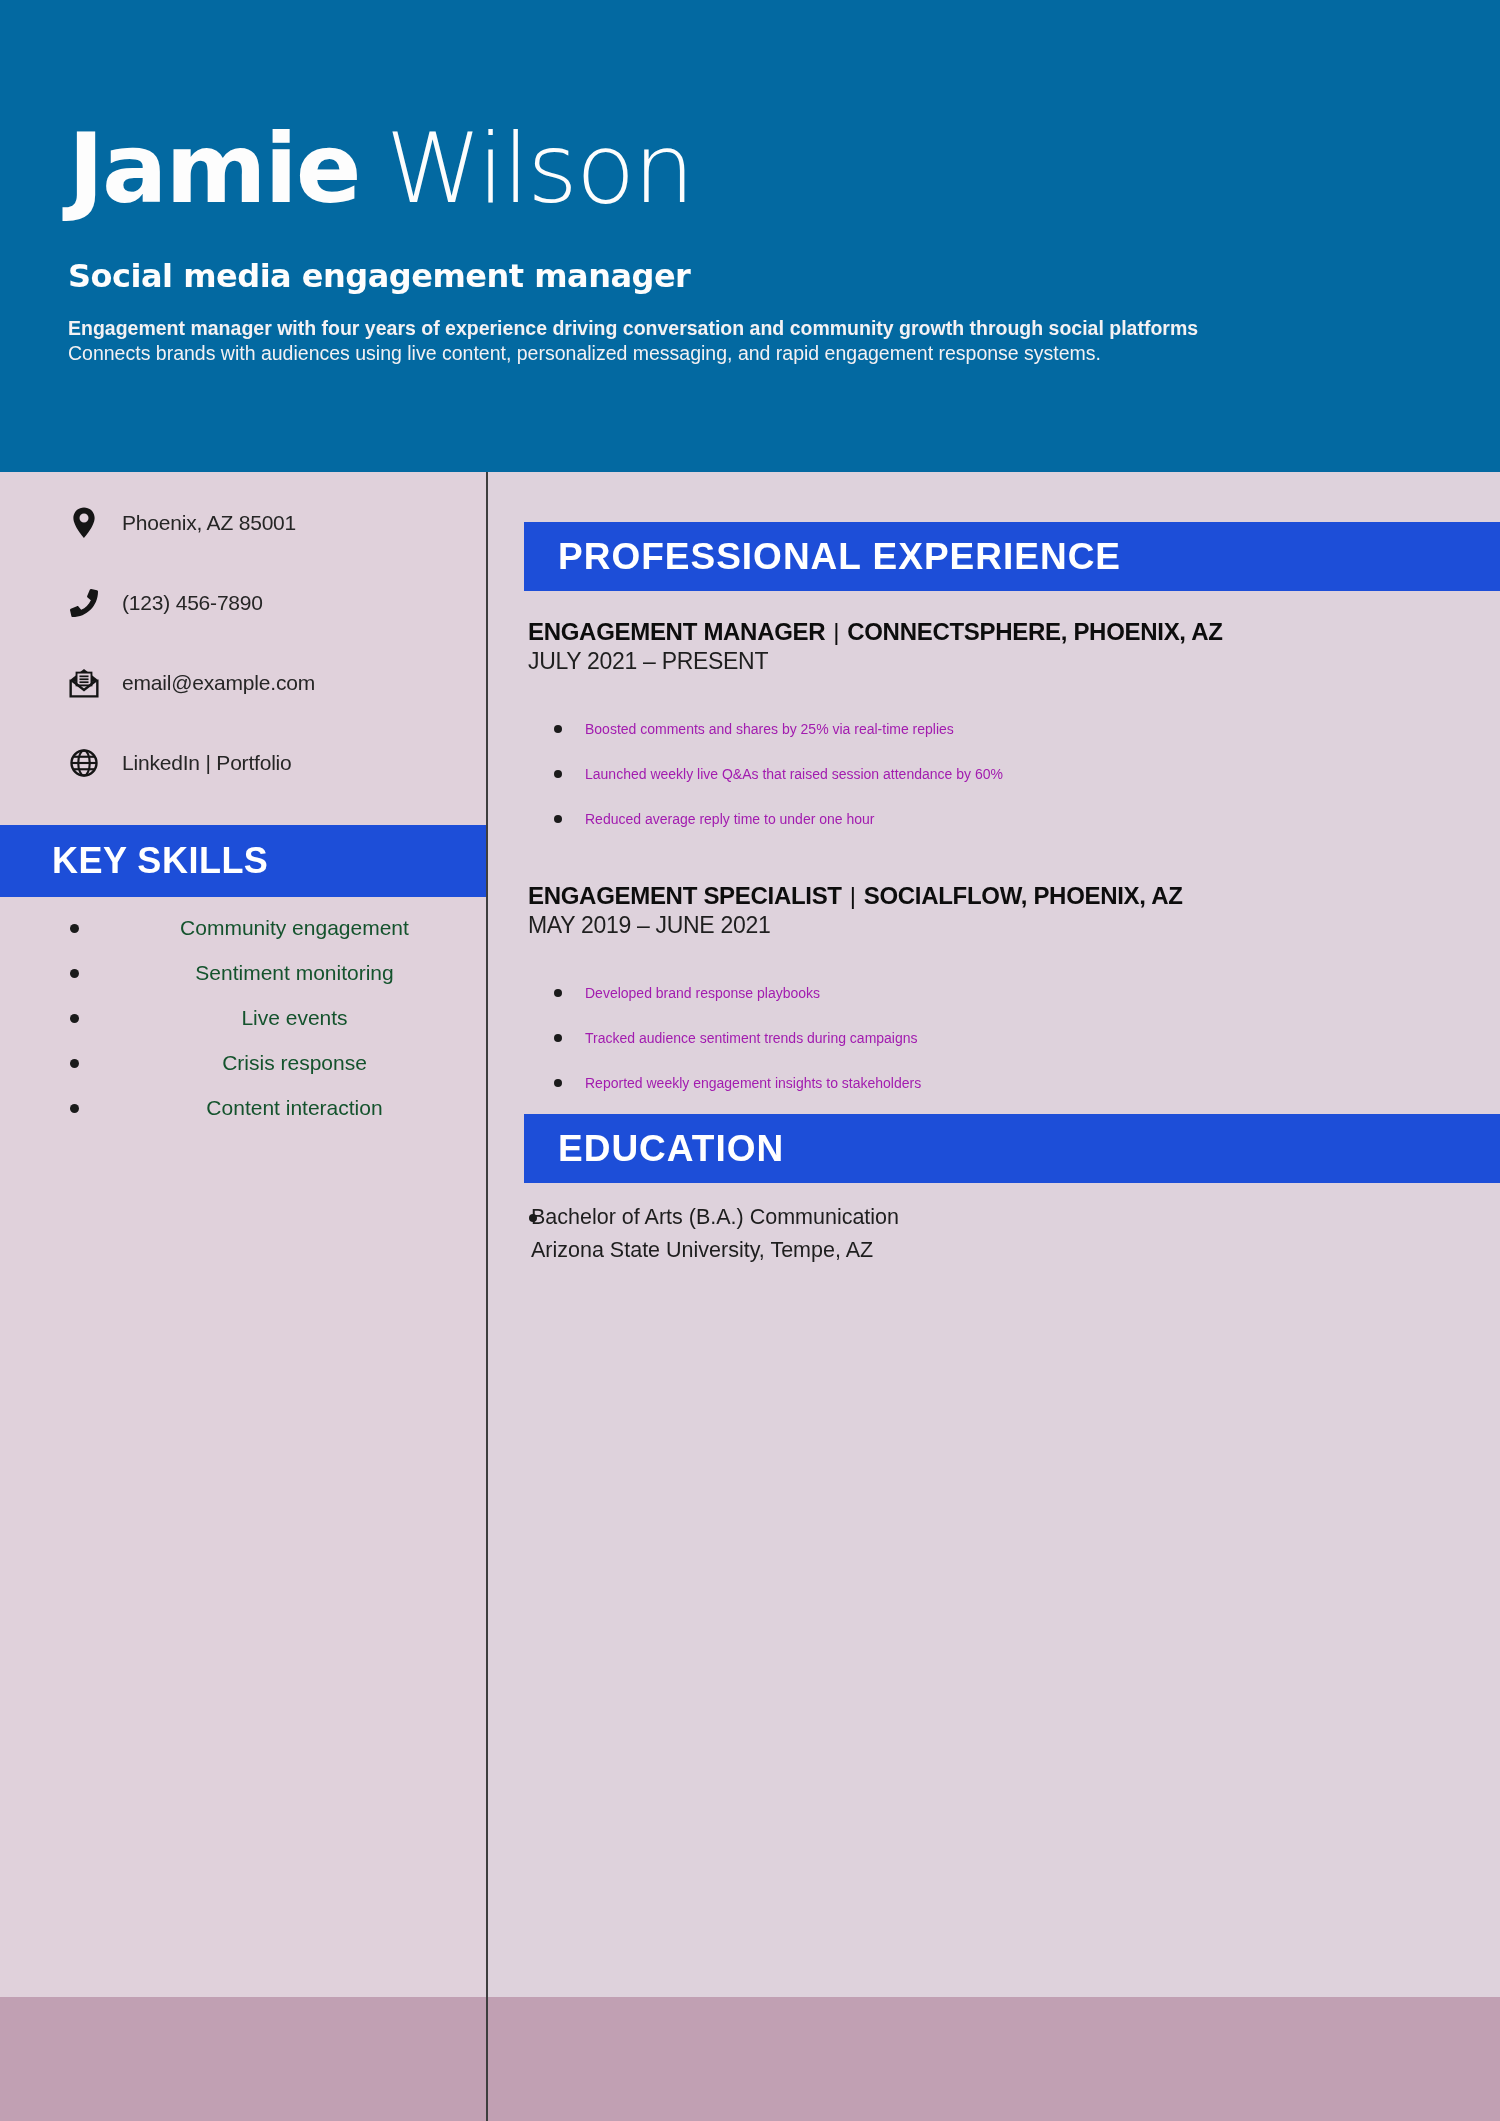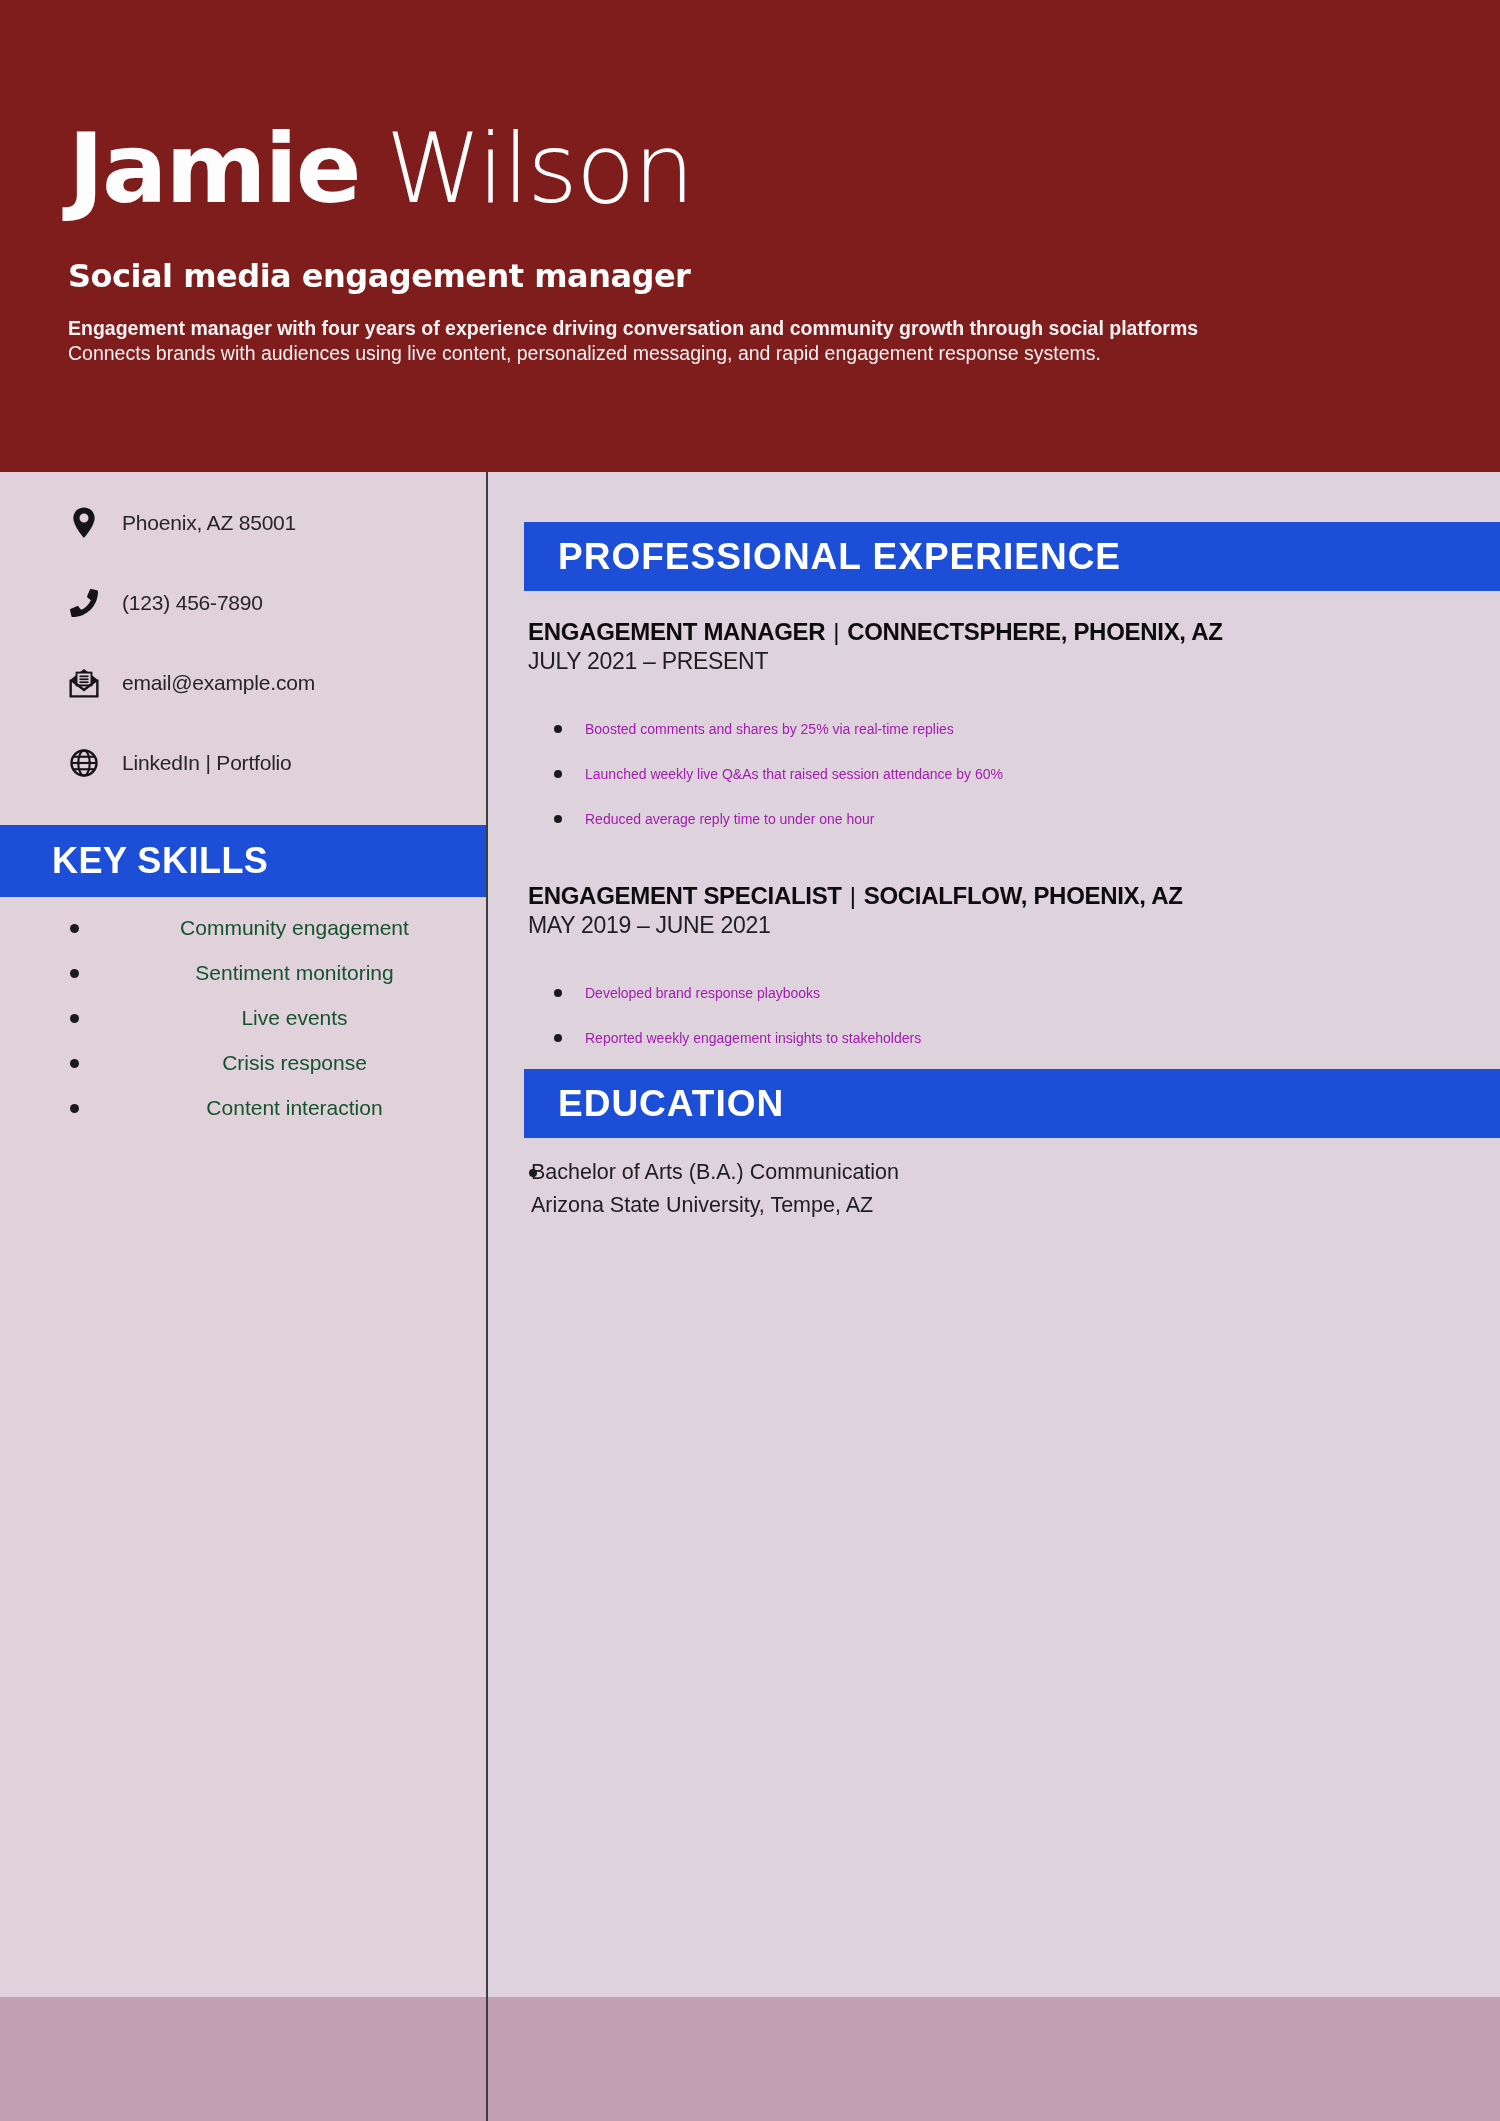--- a/index.html
+++ b/index.html
@@ -7,21 +7,21 @@
     position:relative;
     width:1500px;height:2121px;
     margin:0 auto;
     background:#dfd1db;
     font-family:"Liberation Sans",sans-serif;
     overflow:hidden;
   }
   
   .top-header{
     position:absolute;left:0;top:0;width:1500px;height:472px;
-    background:#7f1d1d;color:#fdfdfd;
+    background:#0369a1;color:#fdfdfd;
     box-sizing:border-box;
     padding:120px 70px 0 68px;
   }
   .name{
     font-family:"DejaVu Sans","Liberation Sans",sans-serif;
     font-size:97px;line-height:1;letter-spacing:-2px;white-space:nowrap;
   }
   .name .fn{font-weight:800;margin-right:26px;}
   .name .ln{font-weight:300;}
   .role-title{
@@ -206,20 +206,21 @@
       </ul>
     </div>
 
     <div class="job2">
       <div class="job-head">
         <span>ENGAGEMENT SPECIALIST</span><span class="pipe">|</span><span>SOCIALFLOW, PHOENIX, AZ</span>
       </div>
       <div class="job-dates">MAY 2019 – JUNE 2021</div>
       <ul class="job-bullets">
         <li><span>Developed brand response playbooks</span></li>
+        <li><span>Tracked audience sentiment trends during campaigns</span></li>
         <li><span>Reported weekly engagement insights to stakeholders</span></li>
       </ul>
     </div>
 
     <div class="band section-band edu">
       <span>EDUCATION</span>
     </div>
 
     <ul class="edu-list">
       <li>

